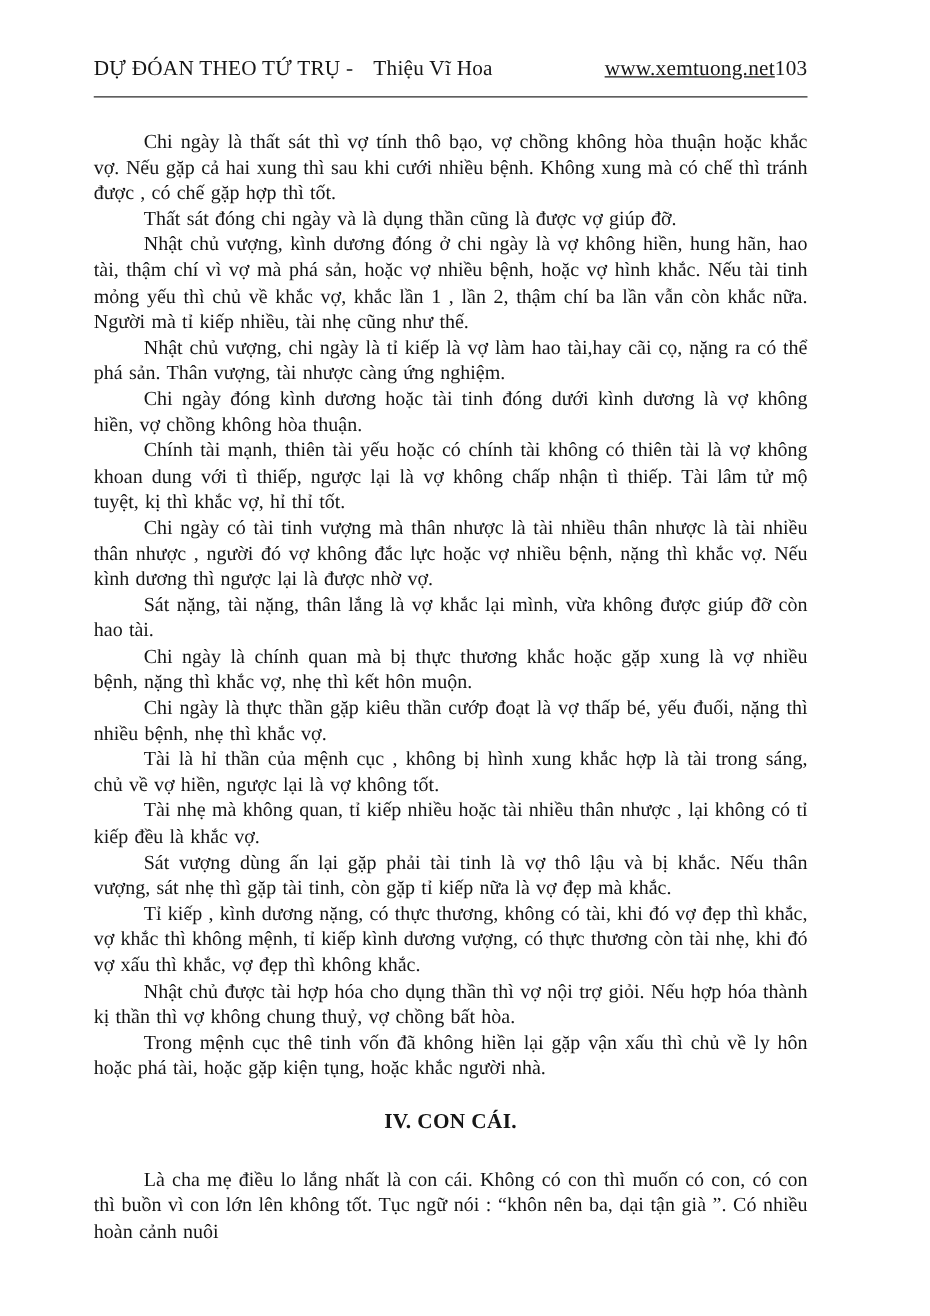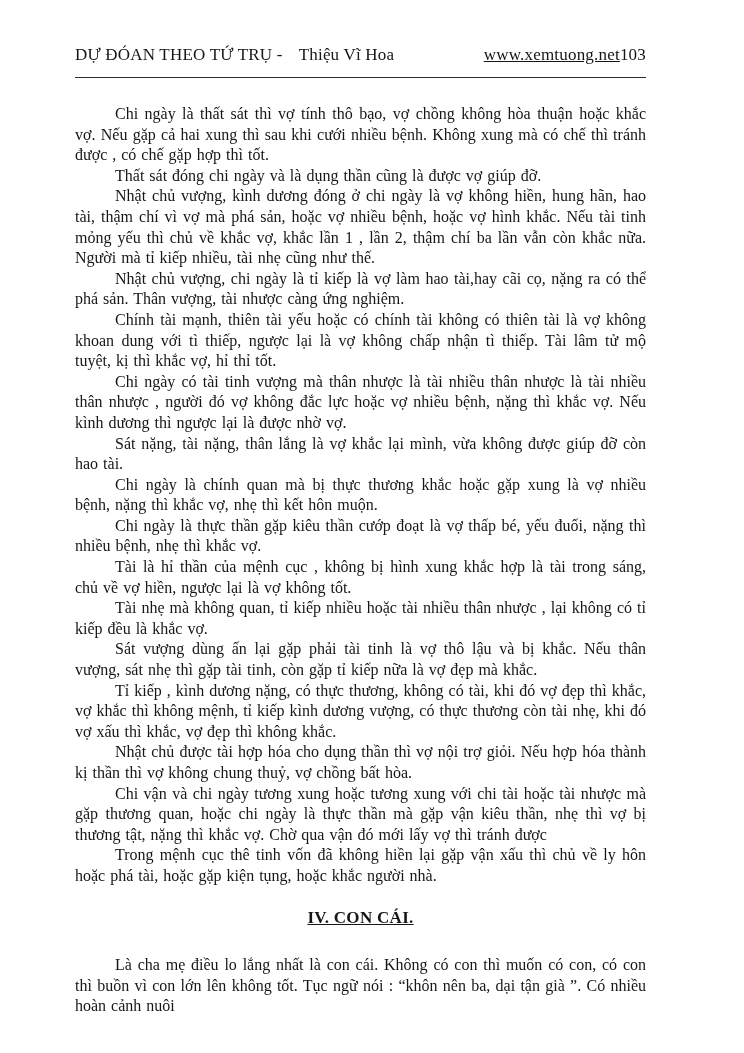--- a/index.html
+++ b/index.html
@@ -38,51 +38,50 @@
     text-indent: 40px;
     word-spacing: 1px;
   }
   .section-heading {
     font-size: 17px;
     font-weight: bold;
     text-align: center;
     text-indent: 0;
     margin: 21px 0 27px 0;
     letter-spacing: 0.3px;
-    text-decoration: underline;
   }
 </style>
 </head>
 <body>
 
 <div class="page">
   <header class="page-header">
     <span class="h-title">DỰ ĐÓAN THEO TỨ TRỤ -</span>
     <span class="h-author">Thiệu Vĩ  Hoa</span>
     <span class="h-site">www.xemtuong.net</span>
     <span class="h-page">103</span>
   </header>
 
   <main class="page-body">
     <div class="paras">
         <p class="para">Chi ngày là thất sát thì vợ tính thô bạo, vợ chồng không hòa thuận hoặc khắc vợ. Nếu gặp cả hai xung thì sau khi cưới nhiều bệnh. Không xung mà có chế thì tránh được , có chế gặp hợp thì tốt.</p>
         <p class="para">Thất sát đóng chi ngày và là dụng thần cũng là được vợ giúp đỡ.</p>
         <p class="para">Nhật chủ vượng, kình dương đóng ở chi ngày là vợ không hiền, hung hãn, hao tài, thậm chí vì vợ mà phá sản, hoặc vợ nhiều bệnh, hoặc vợ hình khắc. Nếu tài tinh mỏng yếu thì chủ về khắc vợ, khắc lần 1 , lần 2, thậm chí ba lần vẫn còn khắc nữa. Người mà tỉ kiếp nhiều, tài nhẹ cũng như thế.</p>
         <p class="para">Nhật chủ vượng, chi ngày là tỉ kiếp  là vợ làm hao tài,hay cãi cọ, nặng ra có thể phá sản. Thân vượng, tài nhược càng ứng nghiệm.</p>
+        <p class="para">Chi ngày đóng kình dương  hoặc tài tinh đóng dưới kình dương là vợ không hiền, vợ chồng không hòa thuận.</p>
         <p class="para">Chính tài mạnh, thiên tài yếu hoặc có chính tài không có thiên tài là vợ không khoan dung với tì thiếp, ngược lại là vợ không chấp nhận tì thiếp. Tài lâm tử mộ tuyệt, kị thì khắc vợ, hỉ thỉ tốt.</p>
         <p class="para">Chi ngày có tài tinh vượng mà thân nhược là tài nhiều thân nhược là tài nhiều thân nhược , người đó vợ không đắc lực hoặc vợ nhiều bệnh, nặng thì khắc vợ. Nếu kình dương  thì ngược lại là được nhờ vợ.</p>
         <p class="para">Sát nặng, tài nặng, thân lắng là vợ khắc lại mình, vừa không được giúp đỡ còn hao tài.</p>
         <p class="para">Chi ngày là chính quan mà bị thực thương khắc hoặc gặp xung là vợ nhiều bệnh, nặng thì khắc vợ, nhẹ thì kết hôn muộn.</p>
         <p class="para">Chi ngày là thực thần gặp kiêu thần  cướp đoạt là vợ thấp bé, yếu đuối, nặng thì nhiều bệnh, nhẹ thì khắc vợ.</p>
         <p class="para">Tài là hỉ thần của mệnh cục , không bị hình xung khắc hợp là tài trong sáng, chủ về vợ hiền, ngược lại là vợ không tốt.</p>
         <p class="para">Tài nhẹ mà không quan, tỉ kiếp nhiều hoặc tài nhiều thân nhược , lại không có tỉ kiếp đều là khắc vợ.</p>
         <p class="para">Sát vượng dùng ấn lại gặp phải tài tinh là vợ thô lậu và bị khắc. Nếu thân vượng, sát nhẹ thì gặp tài tinh, còn gặp tỉ kiếp nữa là vợ đẹp mà khắc.</p>
         <p class="para">Tỉ kiếp ,  kình dương  nặng, có thực thương, không có tài, khi đó vợ đẹp thì khắc, vợ khắc thì không mệnh, tỉ kiếp  kình dương  vượng, có thực thương còn tài nhẹ, khi đó vợ xấu thì khắc, vợ đẹp  thì không khắc.</p>
         <p class="para">Nhật chủ được tài hợp hóa cho dụng thần thì vợ nội trợ giỏi. Nếu hợp hóa thành kị thần thì vợ không chung thuỷ, vợ chồng bất hòa.</p>
-        <p class="para">Chi vận và chi ngày tương xung hoặc tương xung với chi tài hoặc tài nhược mà gặp thương quan, hoặc chi ngày là thực thần mà gặp vận kiêu thần, nhẹ thì vợ bị thương tật, nặng thì khắc vợ. Chờ qua vận đó mới lấy vợ thì tránh được</p>
         <p class="para">Trong mệnh cục thê tinh vốn đã không hiền lại gặp vận xấu thì chủ về ly hôn hoặc phá tài, hoặc gặp kiện tụng, hoặc khắc người nhà.</p>
       </div>
     <h2 class="section-heading">IV. CON CÁI.</h2>
     <div class="paras">
         <p class="para">Là cha mẹ điều lo lắng nhất là con cái. Không có con thì muốn có con, có con thì buồn vì con lớn lên không tốt. Tục ngữ nói : “khôn nên ba, dại tận già ”. Có nhiều hoàn cảnh nuôi</p>
       </div>
   </main>
 </div>
 
 </body></html>

